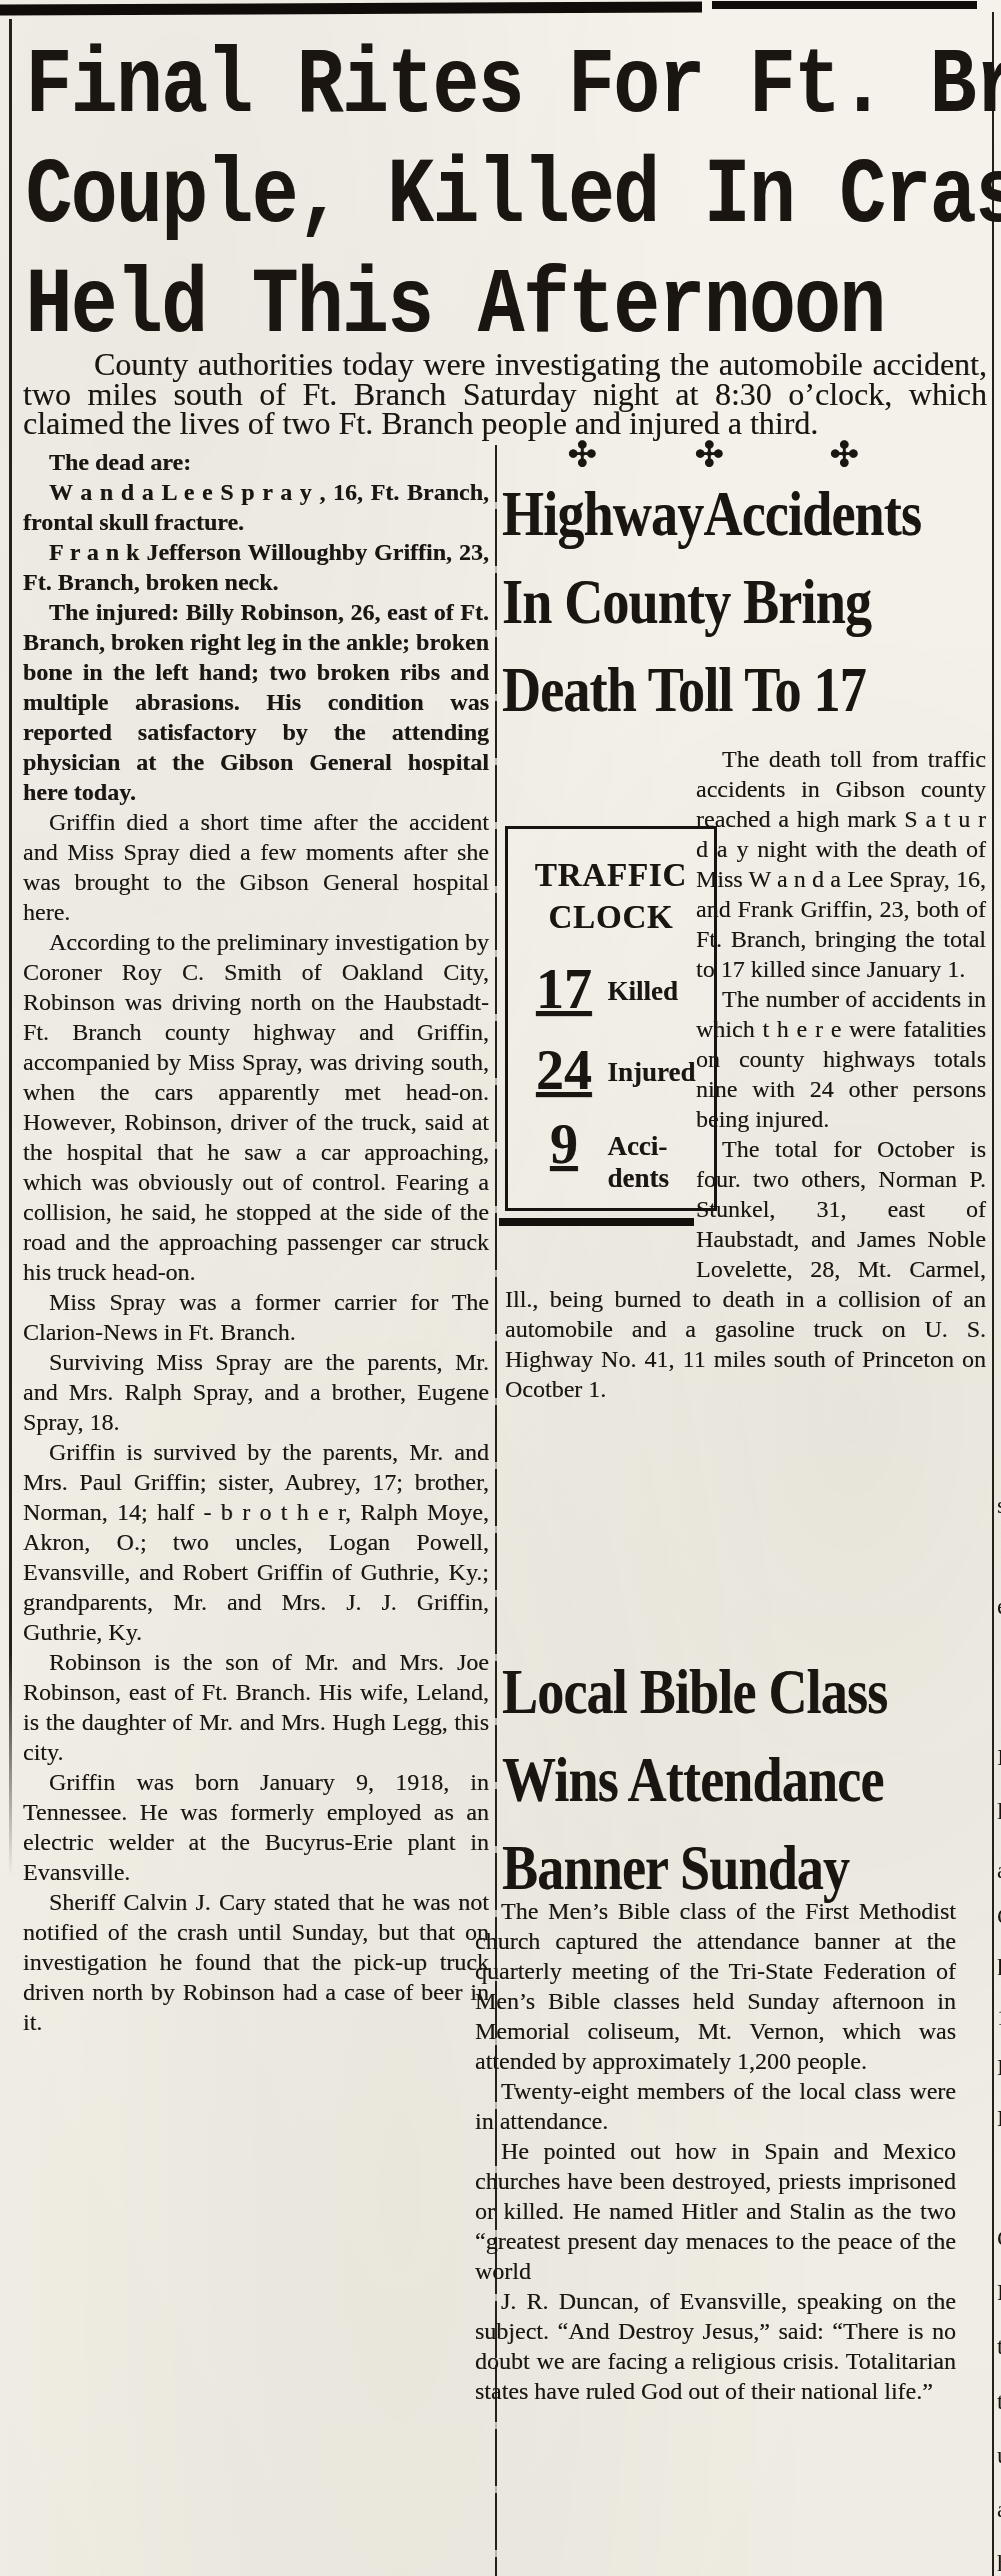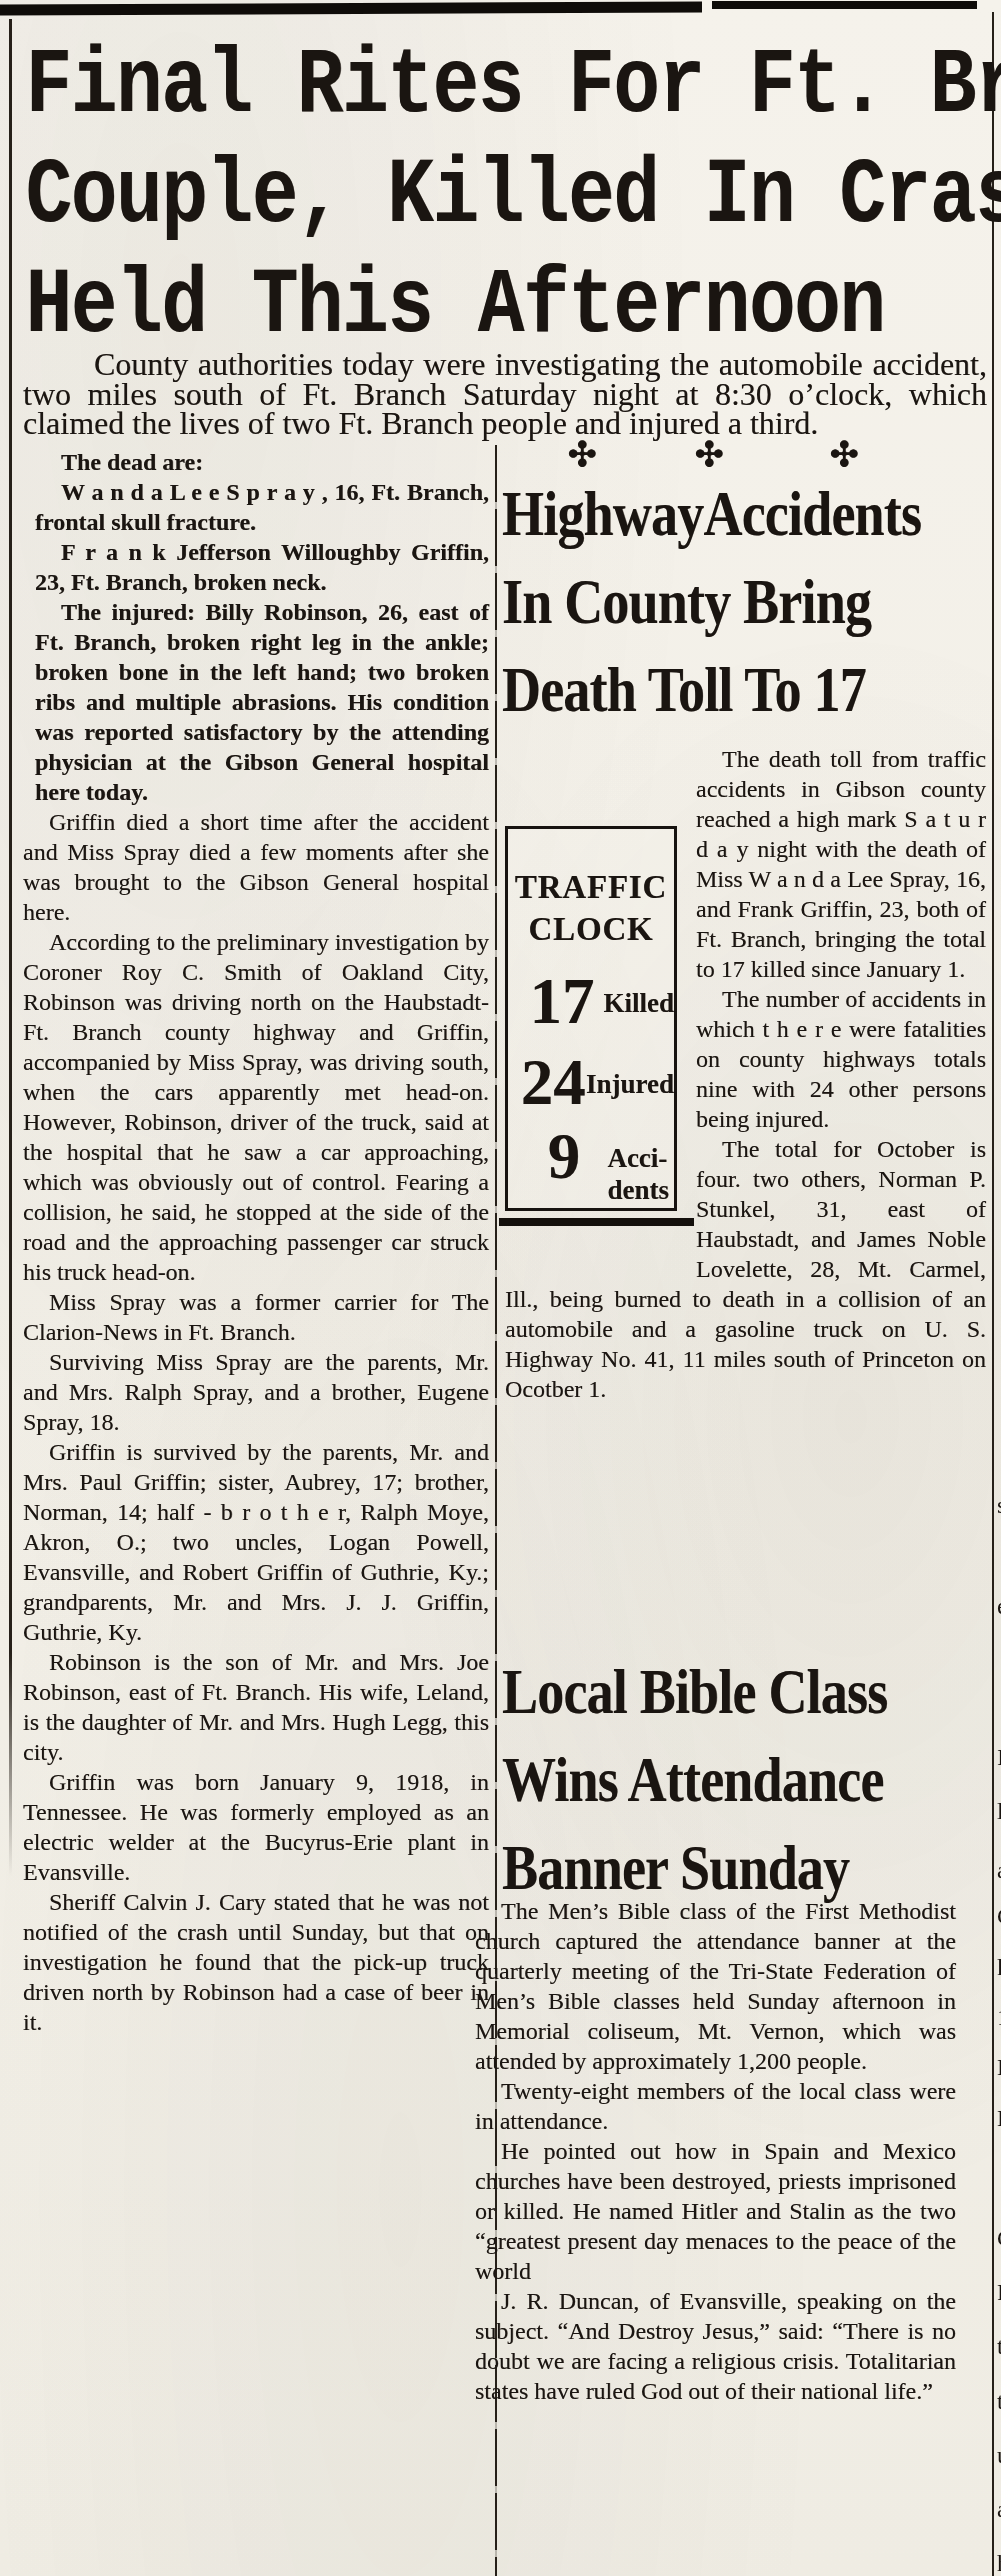--- a/index.html
+++ b/index.html
@@ -23,41 +23,41 @@
   .headline .hl{
     font-weight:bold;font-size:78px;letter-spacing:-1.6px;height:110px;
     transform:scaleY(1.18);transform-origin:50% 0;white-space:nowrap;
   }
   
   .lead{position:absolute;left:23px;top:350px;width:964px;
     font-size:32px;line-height:29.5px;text-align:justify;text-indent:71px;}
   
   .newscol p{font-size:24px;line-height:30px;text-align:justify;text-indent:26px;margin:0;}
   .left-col{position:absolute;left:23px;top:447px;width:466px;}
-  .left-col p.b{font-weight:bold;margin-left:12px;}
+  .left-col p.b{font-weight:bold;}
   
   .orn-row{position:absolute;left:506px;top:434px;width:481px;height:42px;}
   .orn{position:absolute;font-size:34px;font-weight:bold;}
   .orn.o1{left:62px;} .orn.o2{left:189px;} .orn.o3{left:324px;}
   
   .sec-head{position:absolute;left:502px;width:496px;}
   .sec-head .hl{
     font-weight:bold;font-size:54px;letter-spacing:-0.8px;height:88px;
     transform:scaleY(1.16);transform-origin:0 0;white-space:nowrap;
   }
   .sec-head.h2{top:478px;}
   .sec-head.h3{top:1656px;}
   
   .traffic-flow{position:absolute;left:505px;top:744px;width:481px;}
   .clock-float{float:left;width:191px;height:454px;margin-top:82px;}
-  .clock-box{width:172px;height:385px;border:3.1px solid #171310;box-sizing:border-box;padding-top:37px;background:rgba(245,242,235,0.4);}
+  .clock-box{width:212px;height:385px;border:3.1px solid #171310;box-sizing:border-box;padding-top:25px;background:rgba(245,242,235,0.4);}
   .clock-title{font-size:33px;font-weight:bold;line-height:42px;text-align:center;letter-spacing:0.8px;}
   .clock-row{display:flex;margin-left:12.4px;}
   .clock-row.r1{margin-top:18.6px;} .clock-row.r2{margin-top:16px;} .clock-row.r3{margin-top:9.3px;}
-  .clock-num{font-size:65px;font-weight:bold;line-height:65px;width:87px;text-align:center;}
+  .clock-num{font-size:56px;font-weight:bold;line-height:65px;width:87px;text-align:center;text-decoration:underline;}
   .clock-label{font-size:27px;font-weight:bold;line-height:32px;margin-top:18.6px;white-space:pre-line;}
   .clock-rule{width:195px;height:7.8px;background:#14100c;margin:7px 0 0 -6.2px;}
   
   .bible-col{position:absolute;left:475px;top:1896px;width:481px;}
   
   #edge-fragments span{position:absolute;left:997px;font-size:24px;color:#1a1511;}
 </style>
 </head>
 <body>
 

